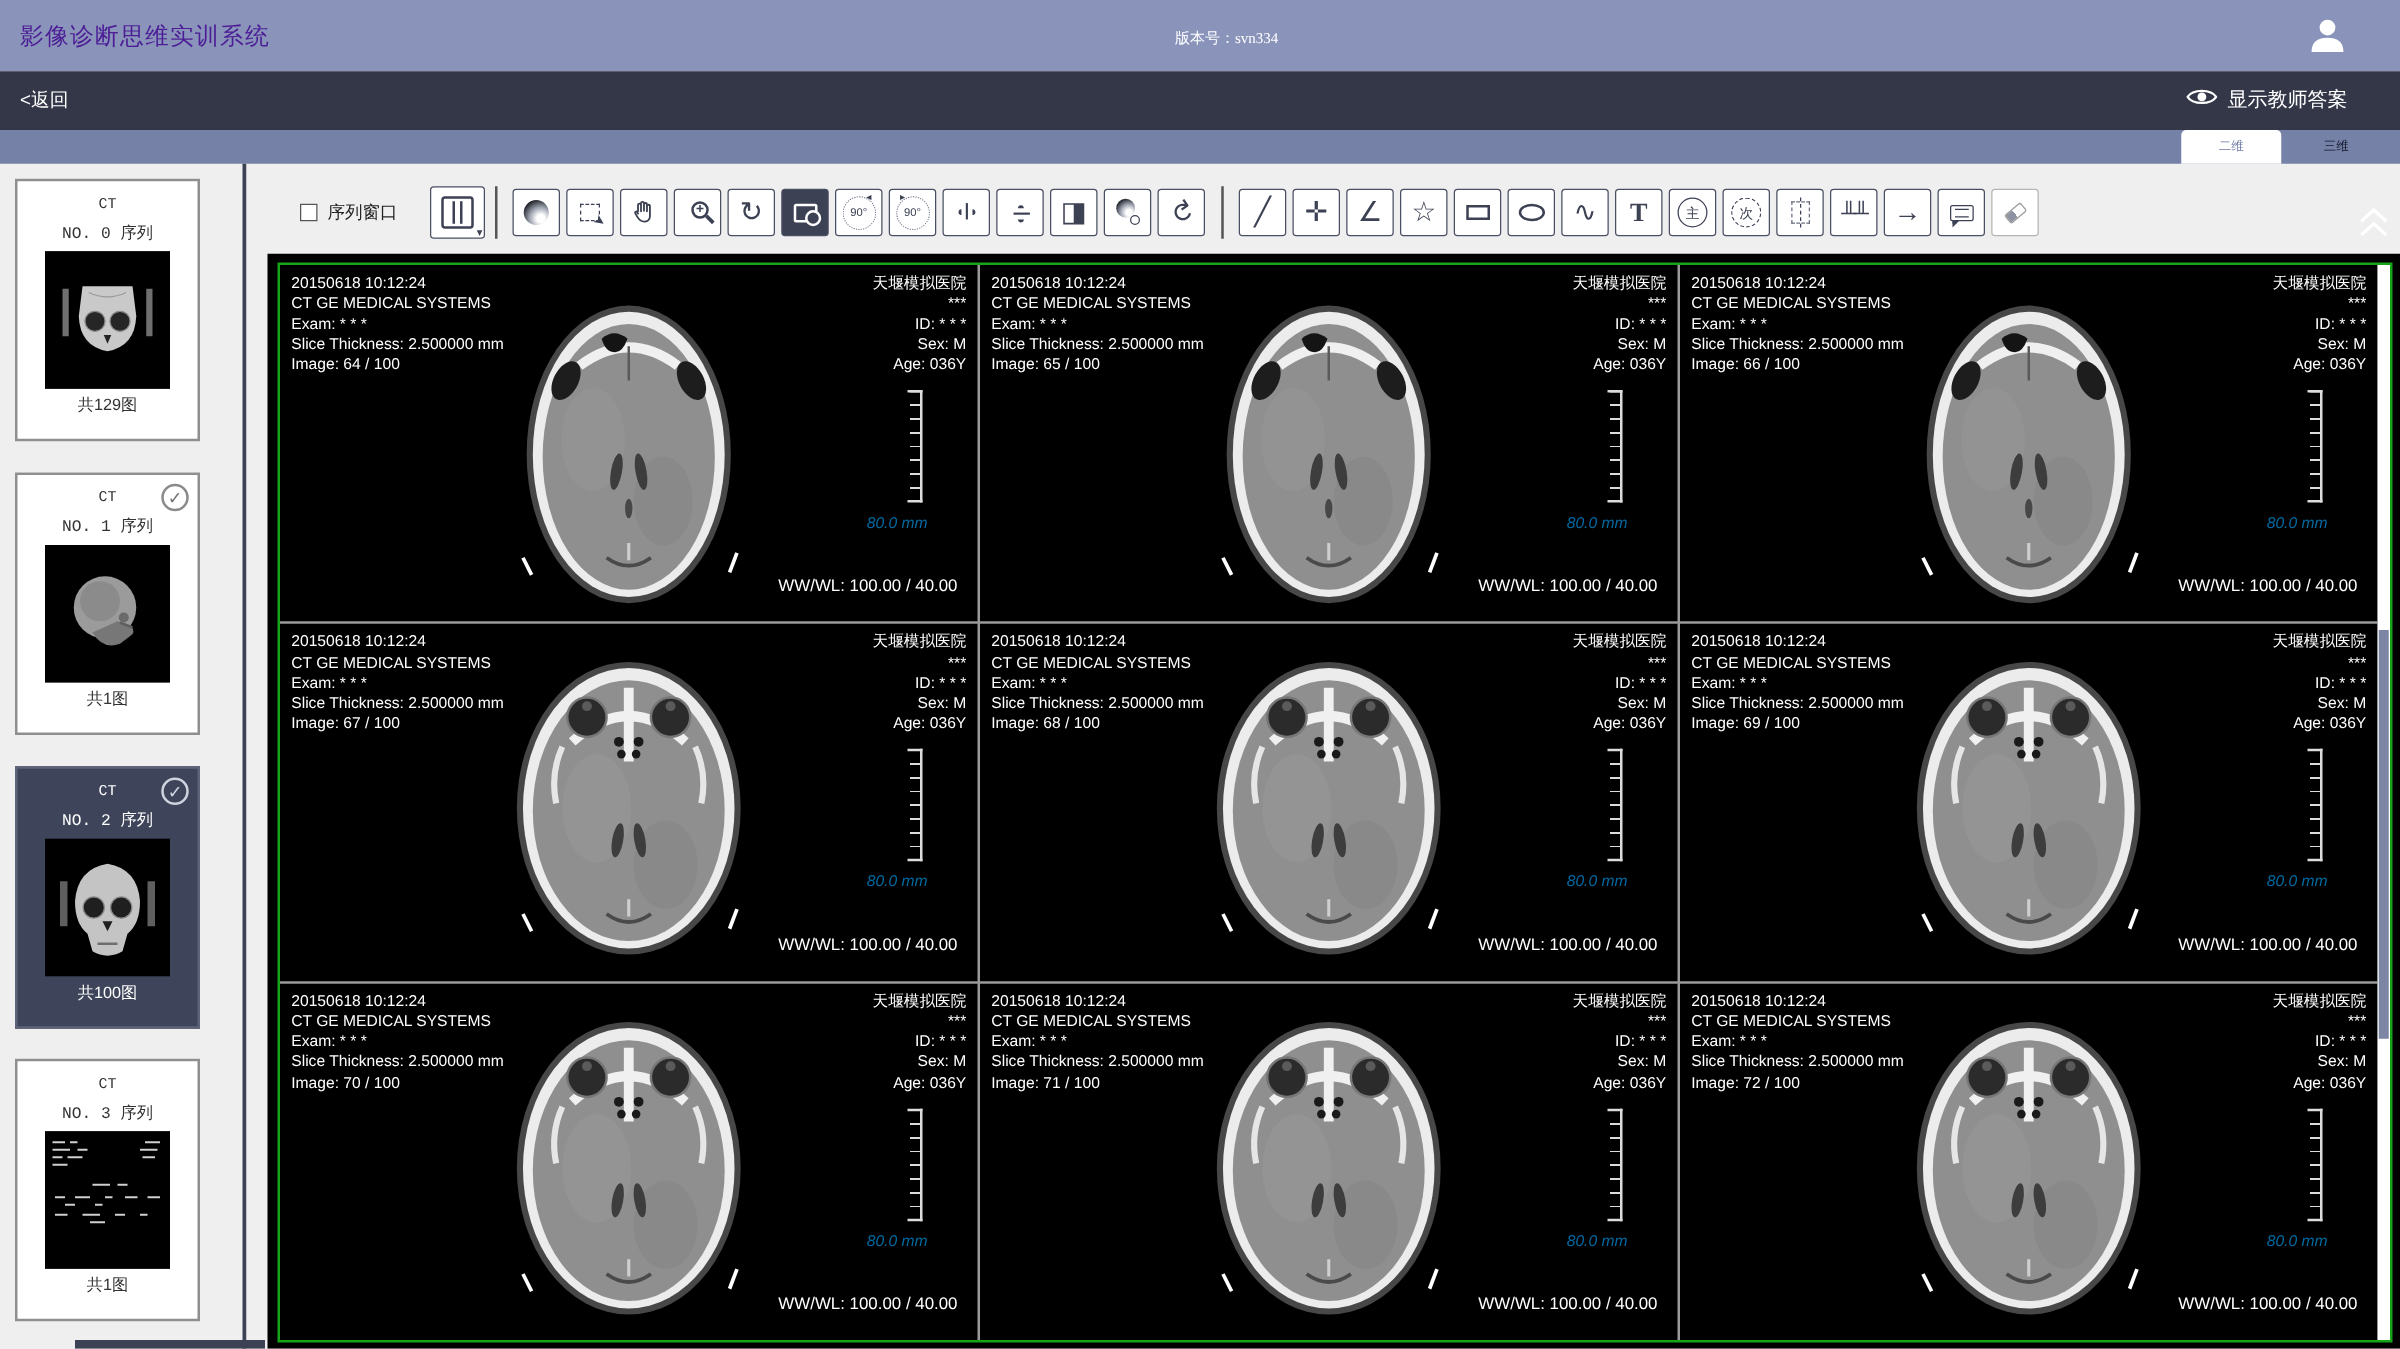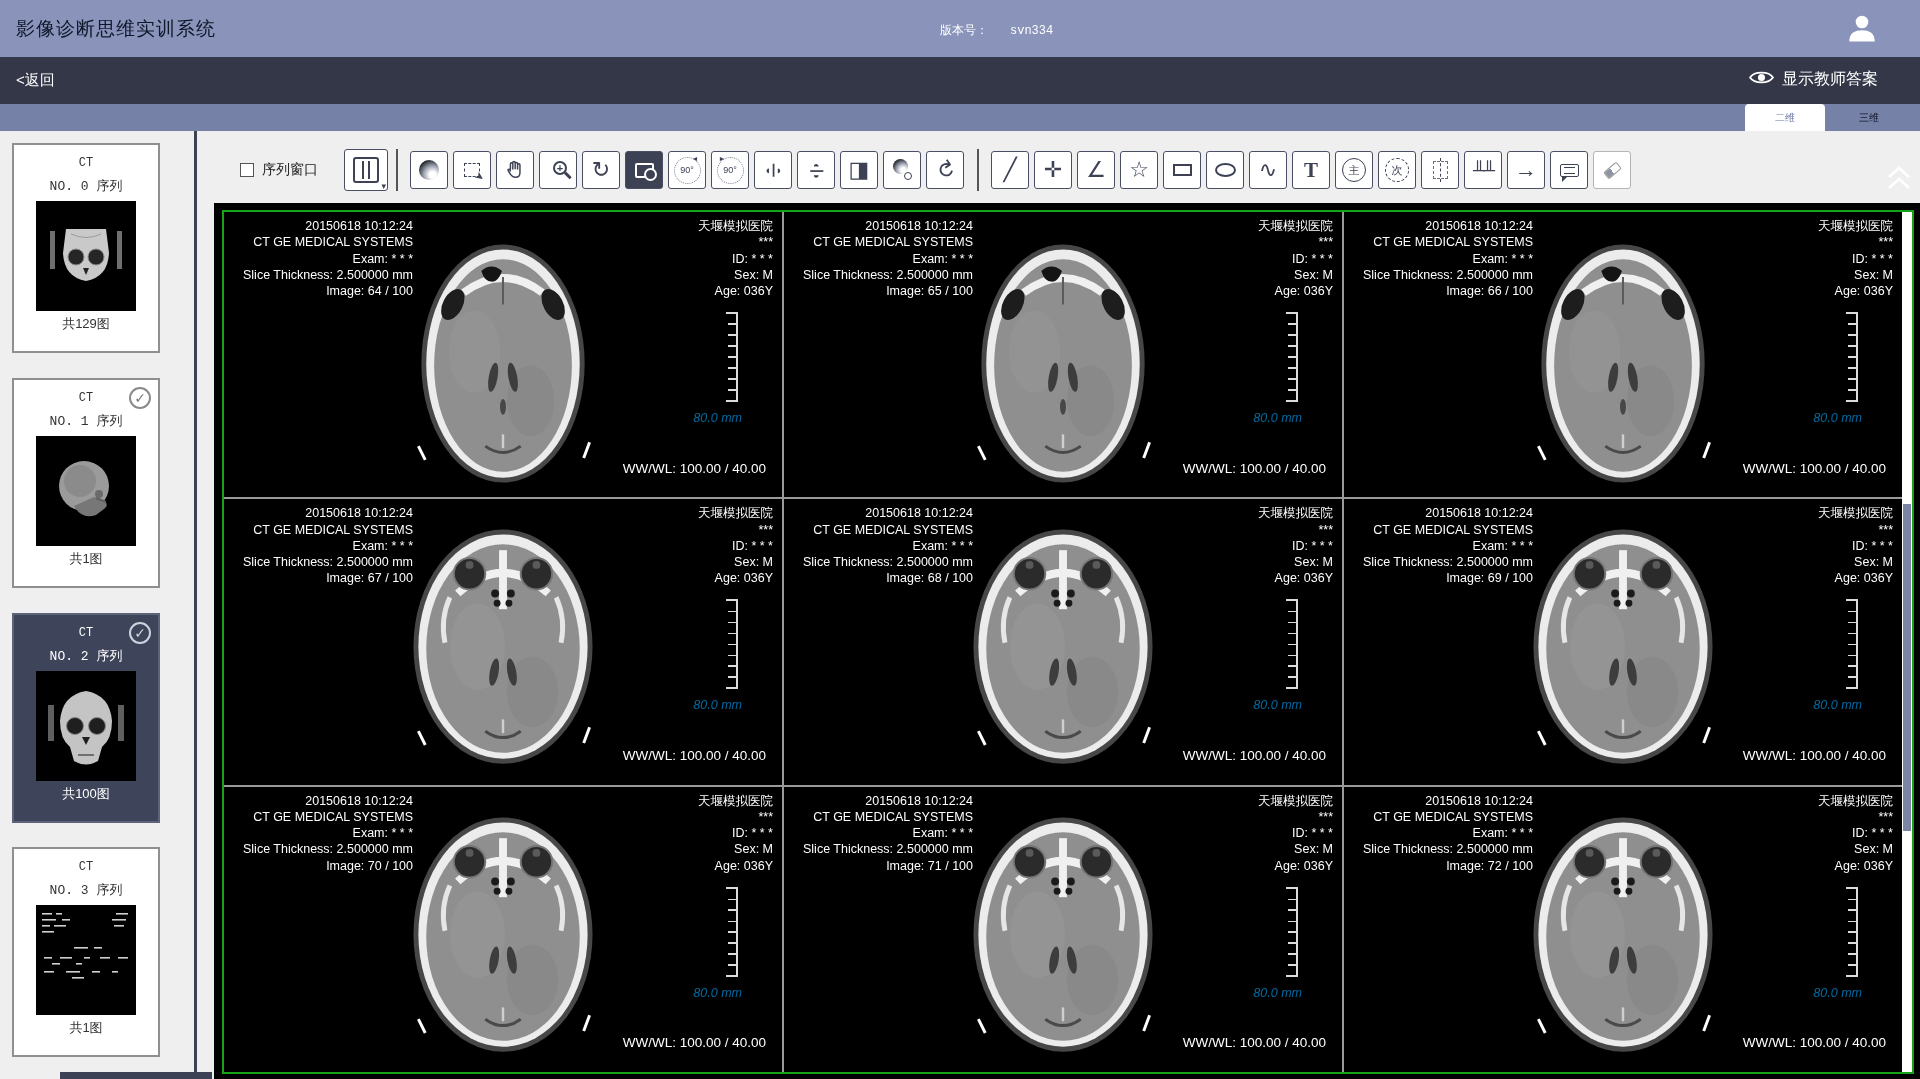--- a/index.html
+++ b/index.html
@@ -2,23 +2,23 @@
 <html><head>
 <meta charset="utf-8">
 <style>
   * { margin:0; padding:0; box-sizing:border-box; }
   html,body { width:1920px; height:1079px; }
   body { font-family:"Liberation Sans", sans-serif; }
   #app { position:relative; width:1920px; height:1079px; background:#efefef; overflow:hidden; }
 
   
   .topbar { position:absolute; left:0; top:0; width:1920px; height:57px; background:#8a94bb; }
-  .app-title { position:absolute; left:16px; top:16px; font-size:19px; color:#0f172a; letter-spacing:1px; }
+  .app-title { position:absolute; left:16px; top:16px; font-size:19px; color:#4c1d95; letter-spacing:1px; }
   .version { position:absolute; left:940px; top:22px; font-size:12px; color:#fff; }
-  .version .vv { margin-left:22px; font-family:Liberation Mono, monospace; }
+  .version .vv { font-family:Liberation Serif, serif; }
   .user { position:absolute; right:40px; top:10px; cursor:pointer; }
 
   .navbar { position:absolute; left:0; top:57px; width:1920px; height:47px; background:#343748; }
   .back { position:absolute; left:16px; top:14px; font-size:15px; color:#fff; cursor:pointer; }
   .show-answer { position:absolute; right:42px; top:12px; color:#fff; font-size:16px; cursor:pointer; display:flex; align-items:center; gap:8px; }
 
   .tabstrip { position:absolute; left:0; top:104px; width:1920px; height:27px; background:#7681a7; }
   .tab { position:absolute; top:0; width:80px; height:27px; line-height:27px; text-align:center; font-size:10px; cursor:pointer; }
   .tab-2d { left:1745px; background:#fff; color:#6b77a3; border-radius:4px 4px 0 0; }
   .tab-3d { left:1829px; color:#0f172a; }
@@ -83,21 +83,21 @@
 
   
   .viewer { position:absolute; left:214px; top:203px; width:1706px; height:876px; background:#000; }
   .frame { position:absolute; left:8px; top:7px; right:6px; bottom:5px; border:2px solid #17a317; }
   .grid { position:absolute; left:0; top:0; right:10px; bottom:0; display:grid; grid-template-columns:repeat(3,1fr); grid-template-rows:repeat(3,1fr); gap:2px; background:#9a9a9a; }
   .vtrack { position:absolute; right:0; top:0; bottom:0; width:10px; background:#fff; }
   .vthumb { position:absolute; left:1px; right:1px; top:34%; height:38%; background:#7c86a4; }
   .cell { position:relative; background:#000; overflow:hidden; }
   .ct { position:absolute; left:0; top:0; width:100%; height:100%; }
   .ov { position:absolute; color:#fff; font-size:12.5px; line-height:1.3; }
-  .tl { left:19px; top:6px;text-align:right; }
+  .tl { left:9px; top:6px; }
   .tr { right:9px; top:6px; text-align:right; }
   .ruler { position:absolute; right:44px; top:100px; width:12px; height:90px;
            border-right:2px solid #dcdcdc; border-top:2px solid #dcdcdc; border-bottom:2px solid #dcdcdc;
            background:repeating-linear-gradient(to bottom, transparent 0 9.5px, #dcdcdc 9.5px 11px);
            background-size:8px 100%; background-position:right; background-repeat:no-repeat; }
   .scale { right:40px; top:198px; font-style:italic; color:#0369a1; }
   .wwwl { right:16px; bottom:20px; font-size:13.5px;margin-left:16px; }
 </style>
 </head>
 <body>

